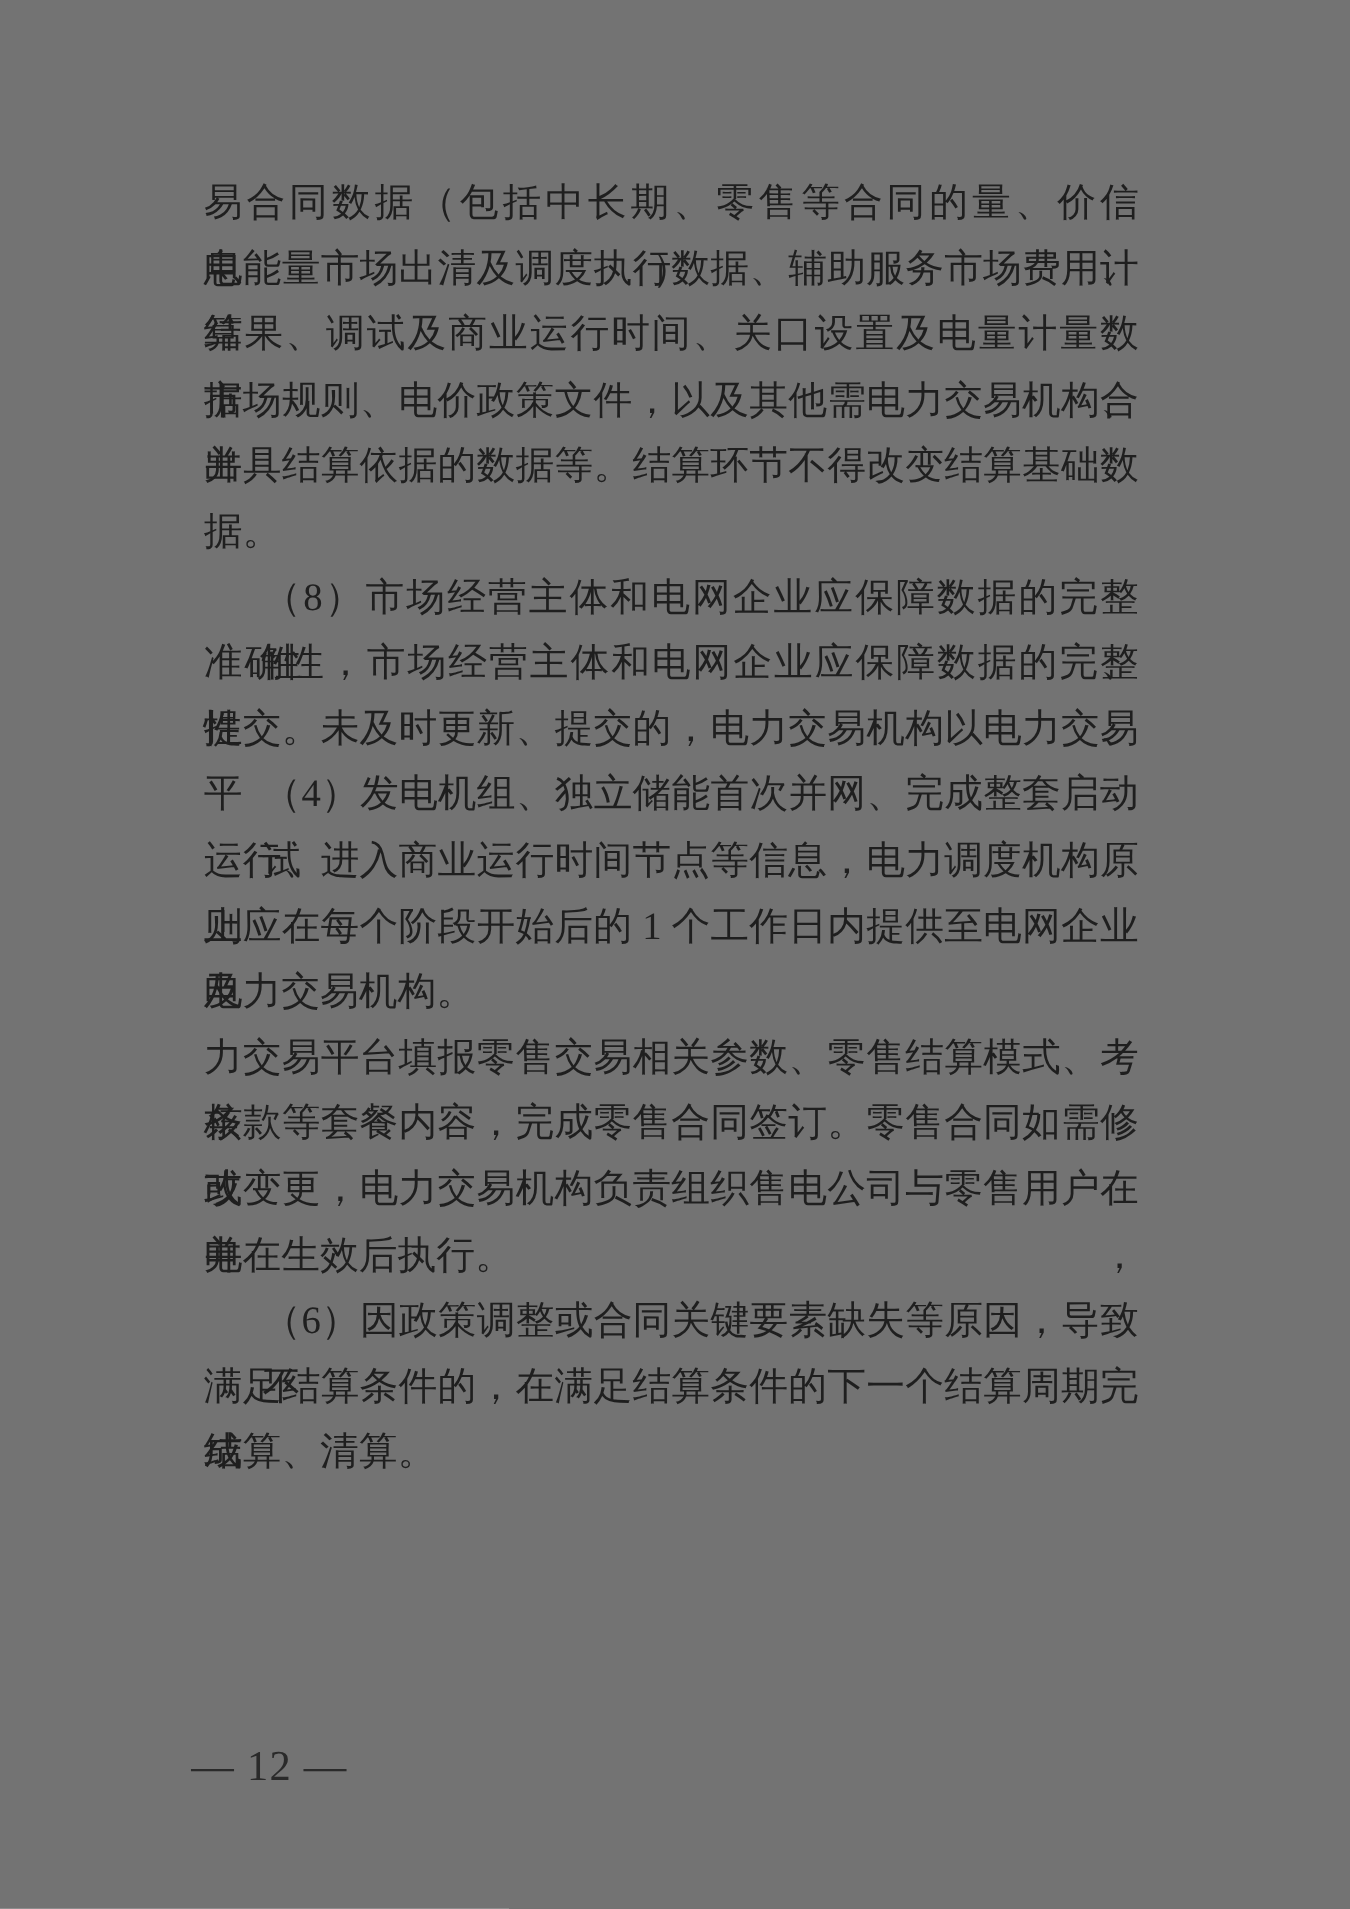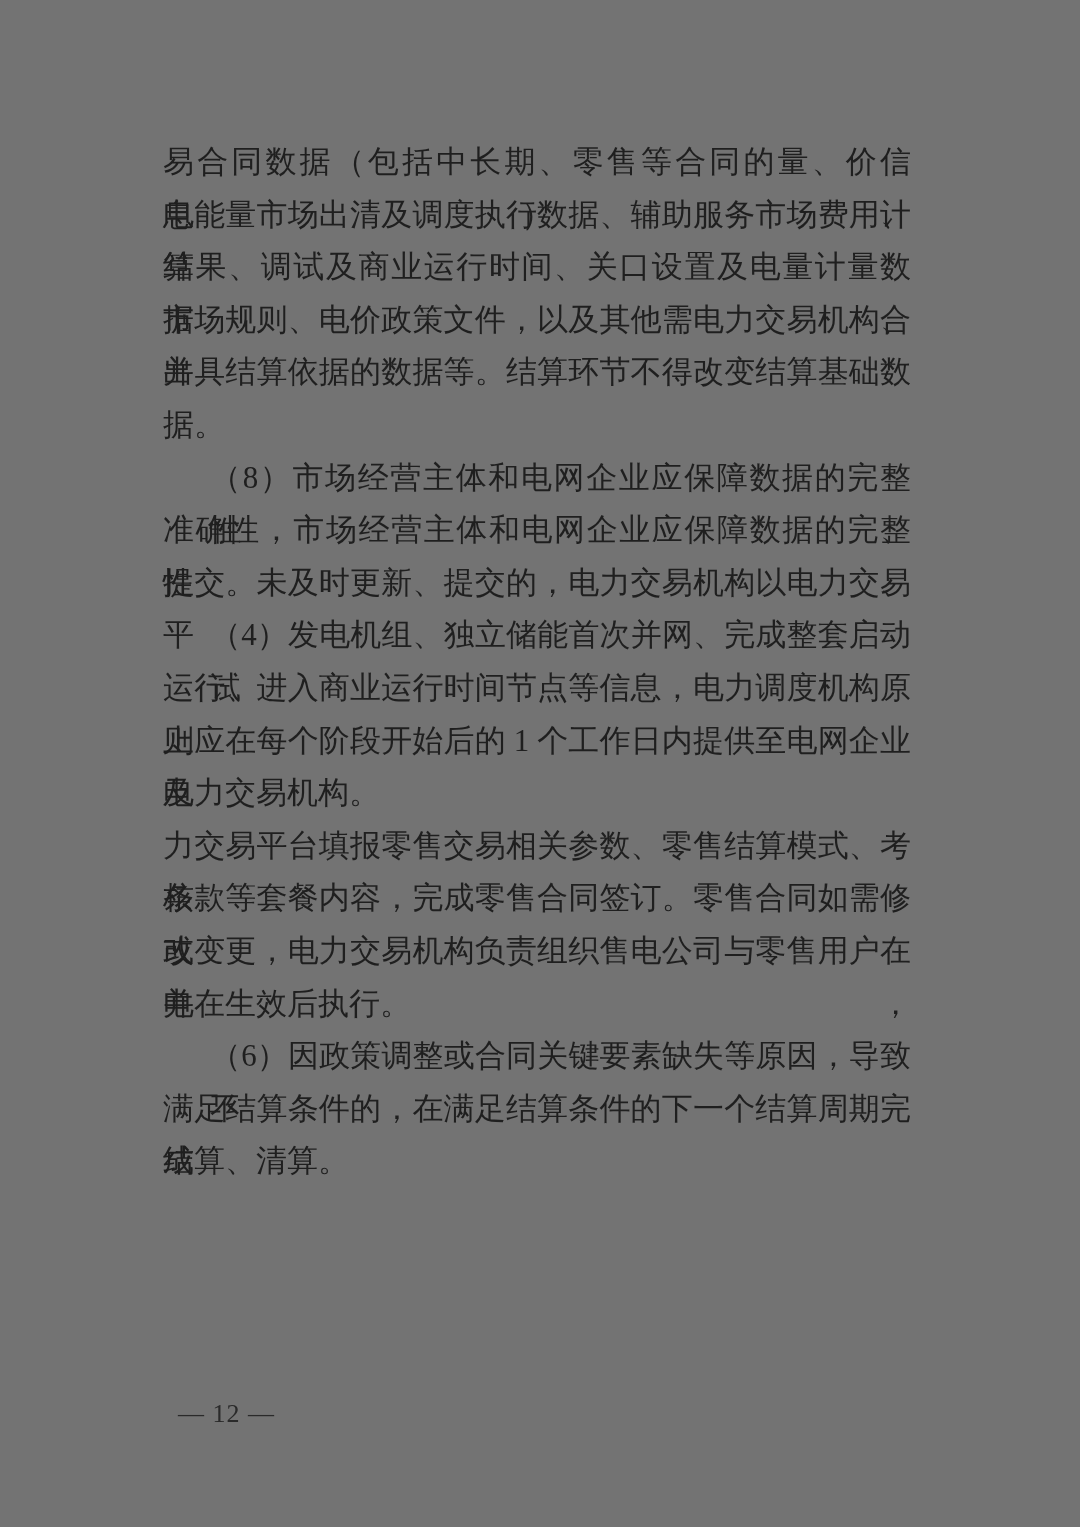--- a/index.html
+++ b/index.html
@@ -41,23 +41,23 @@
   }
   .line.short {
     text-align: left;
     text-align-last: left;
   }
   .line.indent {
     padding-left: 47px;
   }
   .page-footer {
     position: absolute;
-    left: 178px;
+    left: 153px;
     top: 1394px;
-    font-size: 26px;
+    font-size: 34px;
     line-height: 40px;
     color: #2a2a2a;
     letter-spacing: 1px;
   }
 </style>
 </head>
 <body>
 
 <div class="page">
 

